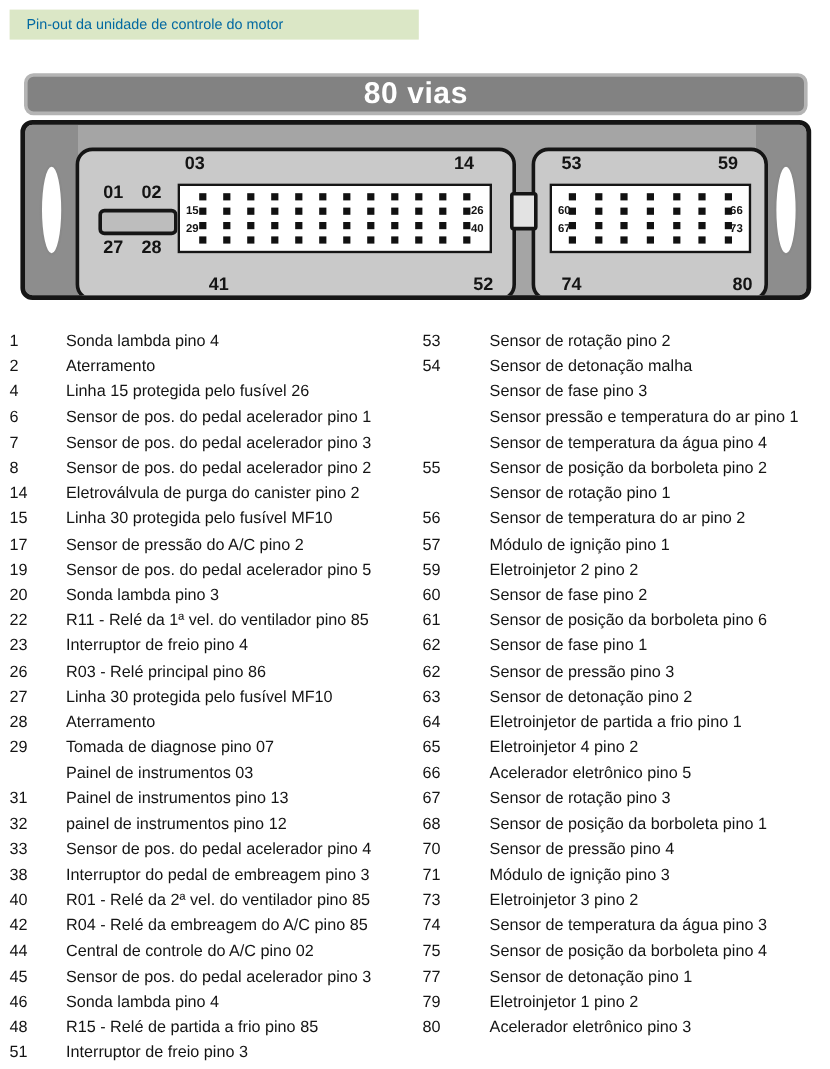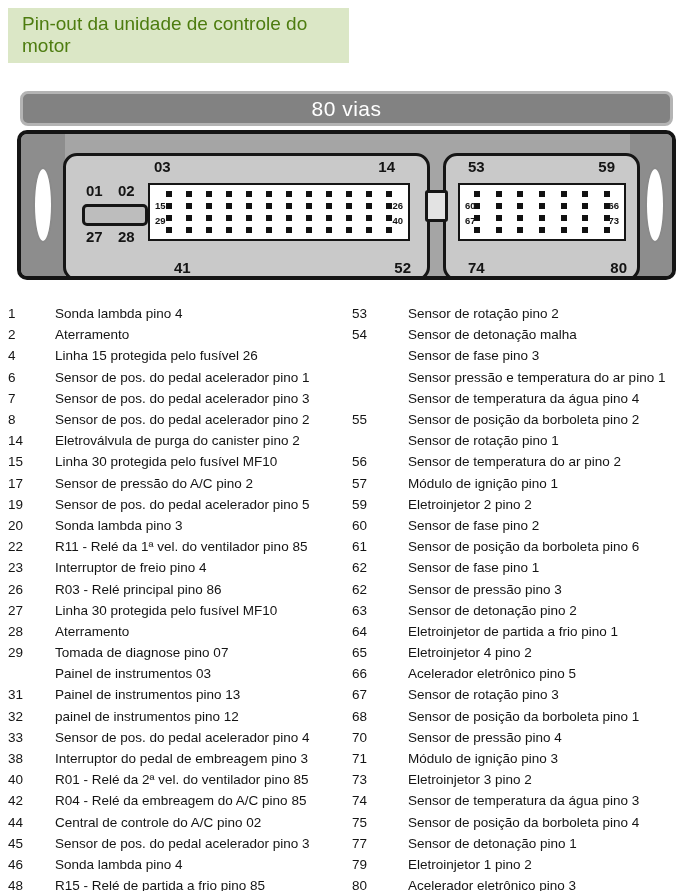--- a/index.html
+++ b/index.html
@@ -6,31 +6,31 @@
   html,body { background:#ffffff; }
   body {
     width:692px; height:891px; overflow:hidden; position:relative;
     font-family:"Liberation Sans", sans-serif; color:var(--text,#1a1a1a);
   }
 
   
   .title-box {
     display:block; width:341px; margin:8px 0 0 8px;
     background:var(--title-bg,#dbe7c6);
-    padding:5px 0 6px 14px; font-size:19px; color:#4d7c0f;
+    padding:5px 0 6px 14px; font-size:12px; color:#0369a1;
   }
 
   
   .diagram-wrap { position:relative; width:659px; height:190px; margin:28px 0 0 17px; }
   .band {
     position:absolute; top:0; left:3px; right:3px; height:35px;
     background:var(--band-bg,#828282); border:3px solid var(--band-border,#b4b4b4);
     border-radius:8px; display:flex; align-items:center; justify-content:center;
   }
-  .band-label { color:var(--band-text,#ffffff); font-size:21px; font-weight:normal; letter-spacing:0.5px; }
+  .band-label { color:var(--band-text,#ffffff); font-size:25px; font-weight:bold; letter-spacing:0.5px; }
   .dbox {
     position:absolute; top:39px; left:0; right:0; height:150px;
     background:var(--box-bg,#a5a5a5); border:4px solid var(--outline,#151515);
     border-radius:10px; overflow:hidden;
   }
   .ear { position:absolute; top:0; bottom:0; background:var(--ear-bg,#8d8d8d); z-index:0; }
   .ear-left { left:0; width:44px; }
   .ear-right { right:0; width:42px; }
   .oval {
     position:absolute; top:50%; width:20px; height:76px;

